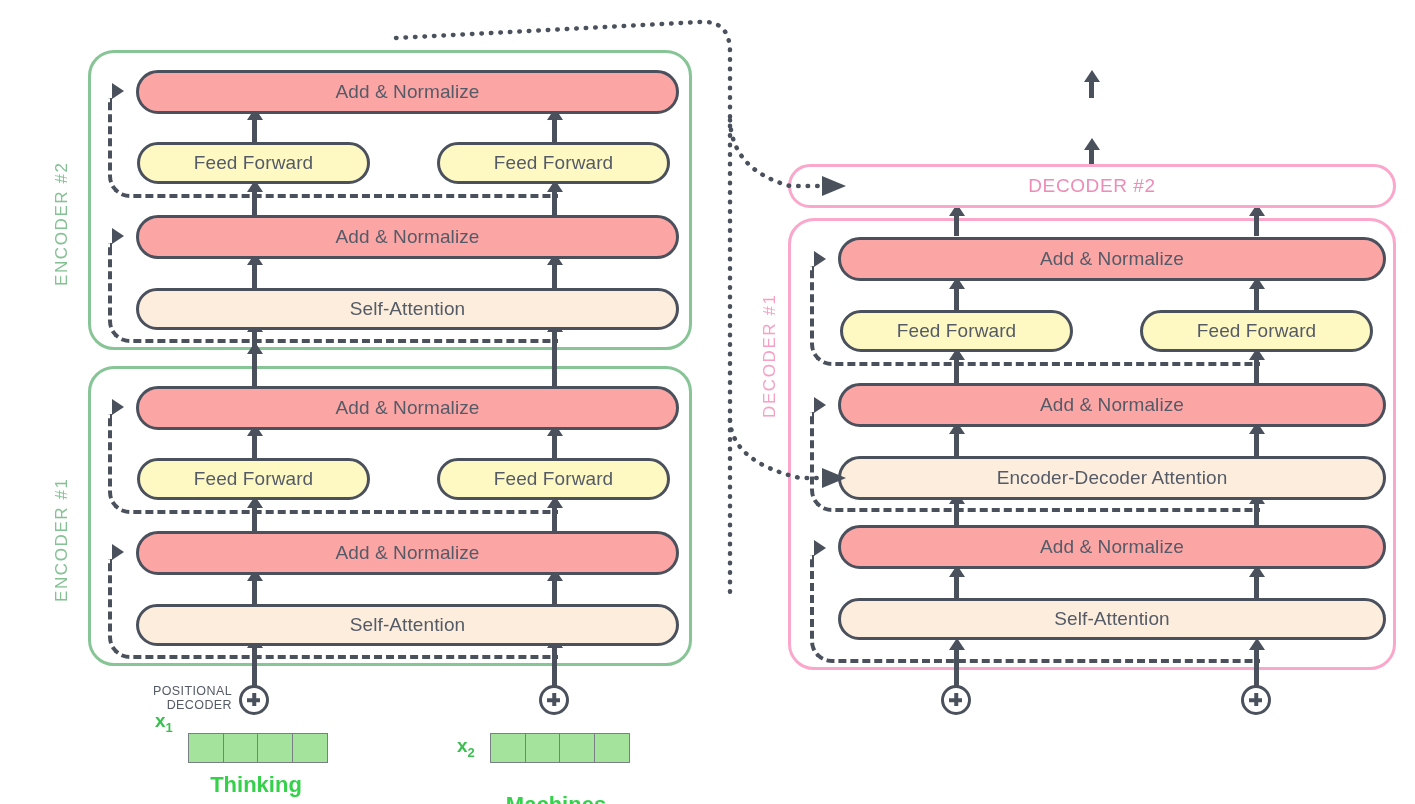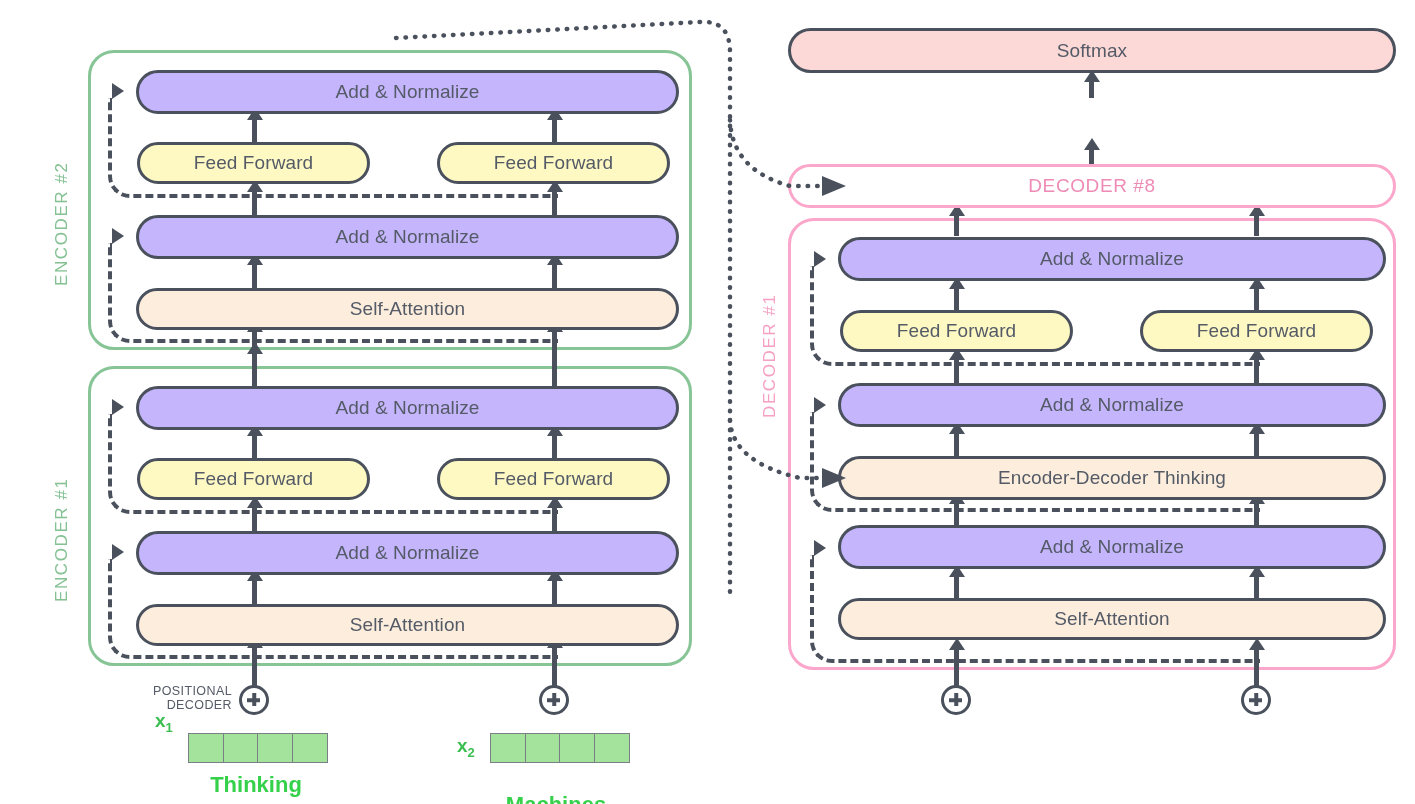--- a/index.html
+++ b/index.html
@@ -12,21 +12,21 @@
     box-sizing:border-box;
     border:3.5px solid #4a515d;
     border-radius:999px;
     display:flex;align-items:center;justify-content:center;
     color:#545b67;
     font-size:19px;
     letter-spacing:.1px;
     white-space:nowrap;
     z-index:6;
   }
-  .pill.green  {background:#c4b5fd;}
+  .pill.green  {background:#fca5a5;}
   .pill.blue   {background:#fef9c3;}
   .pill.peach  {background:#fceddd;}
   .pill.salmon {background:#fcd8d6;}
   .pill.purple {background:#f1ddf8;}
 
   
   .enc-box{
     position:absolute;
     box-sizing:border-box;
     border:3px solid #87c496;
@@ -224,25 +224,24 @@
 
   <div class="xlabel" style="left:457px;top:735px;">x<sub>2</sub></div>
   <div class="embed" style="left:490px;top:733px;">
     <div class="cell"></div>
     <div class="cell"></div>
     <div class="cell"></div>
     <div class="cell"></div>
   </div>
   <div class="word" style="left:478px;top:772px;width:156px;margin-top:20px;">Machines</div>
 
-  <div class="pill salmon" style="left:788px;top:28px;width:608px;height:45px;">Softmax</div>
   <div class="arrow" style="left:1089px;top:80px;height:18px;"></div>
   <div class="arrow" style="left:1089px;top:148px;height:18px;"></div>
 
-  <div class="dec-head" style="left:788px;top:164px;width:608px;height:44px;">DECODER #8</div>
+  <div class="dec-head" style="left:788px;top:164px;width:608px;height:44px;">DECODER #2</div>
 
   <div class="arrow" style="left:954px;top:214px;height:22px;"></div>
   <div class="arrow" style="left:1254px;top:214px;height:22px;"></div>
 
   <div class="dec-box" style="left:788px;top:218px;width:608px;height:452px;"></div>
   <div class="vlabel dec" style="left:760px;top:258px;height:160px;">DECODER #1</div>
 
   <div class="resid" style="left:810px;top:266px;width:450px;height:100px;"></div>
   <div class="resid-head" style="left:814px;top:251px;"></div>
   <div class="resid" style="left:810px;top:412px;width:450px;height:100px;"></div>
@@ -260,21 +259,21 @@
   <div class="arrow" style="left:1254px;top:502px;height:28px;"></div>
   <div class="arrow" style="left:954px;top:575px;height:26px;"></div>
   <div class="arrow" style="left:1254px;top:575px;height:26px;"></div>
   <div class="arrow" style="left:954px;top:648px;height:28px;"></div>
   <div class="arrow" style="left:1254px;top:648px;height:28px;"></div>
 
   <div class="pill green" style="left:838px;top:237px;width:548px;height:44px;">Add &amp; Normalize</div>
   <div class="pill blue" style="left:840px;top:310px;width:233px;height:42px;">Feed Forward</div>
   <div class="pill blue" style="left:1140px;top:310px;width:233px;height:42px;">Feed Forward</div>
   <div class="pill green" style="left:838px;top:383px;width:548px;height:44px;">Add &amp; Normalize</div>
-  <div class="pill peach" style="left:838px;top:456px;width:548px;height:44px;">Encoder-Decoder Thinking</div>
+  <div class="pill peach" style="left:838px;top:456px;width:548px;height:44px;">Encoder-Decoder Attention</div>
   <div class="pill green" style="left:838px;top:525px;width:548px;height:44px;">Add &amp; Normalize</div>
   <div class="pill peach" style="left:838px;top:598px;width:548px;height:42px;">Self-Attention</div>
 
   <div class="stick" style="left:954px;top:665px;height:22px;"></div>
   <div class="stick" style="left:1254px;top:665px;height:22px;"></div>
   <div class="plus" style="left:941px;top:685px;"></div>
   <div class="plus" style="left:1241px;top:685px;"></div>
 
   <svg class="dotpath" width="1415" height="804" style="left:0;top:0;">
 

